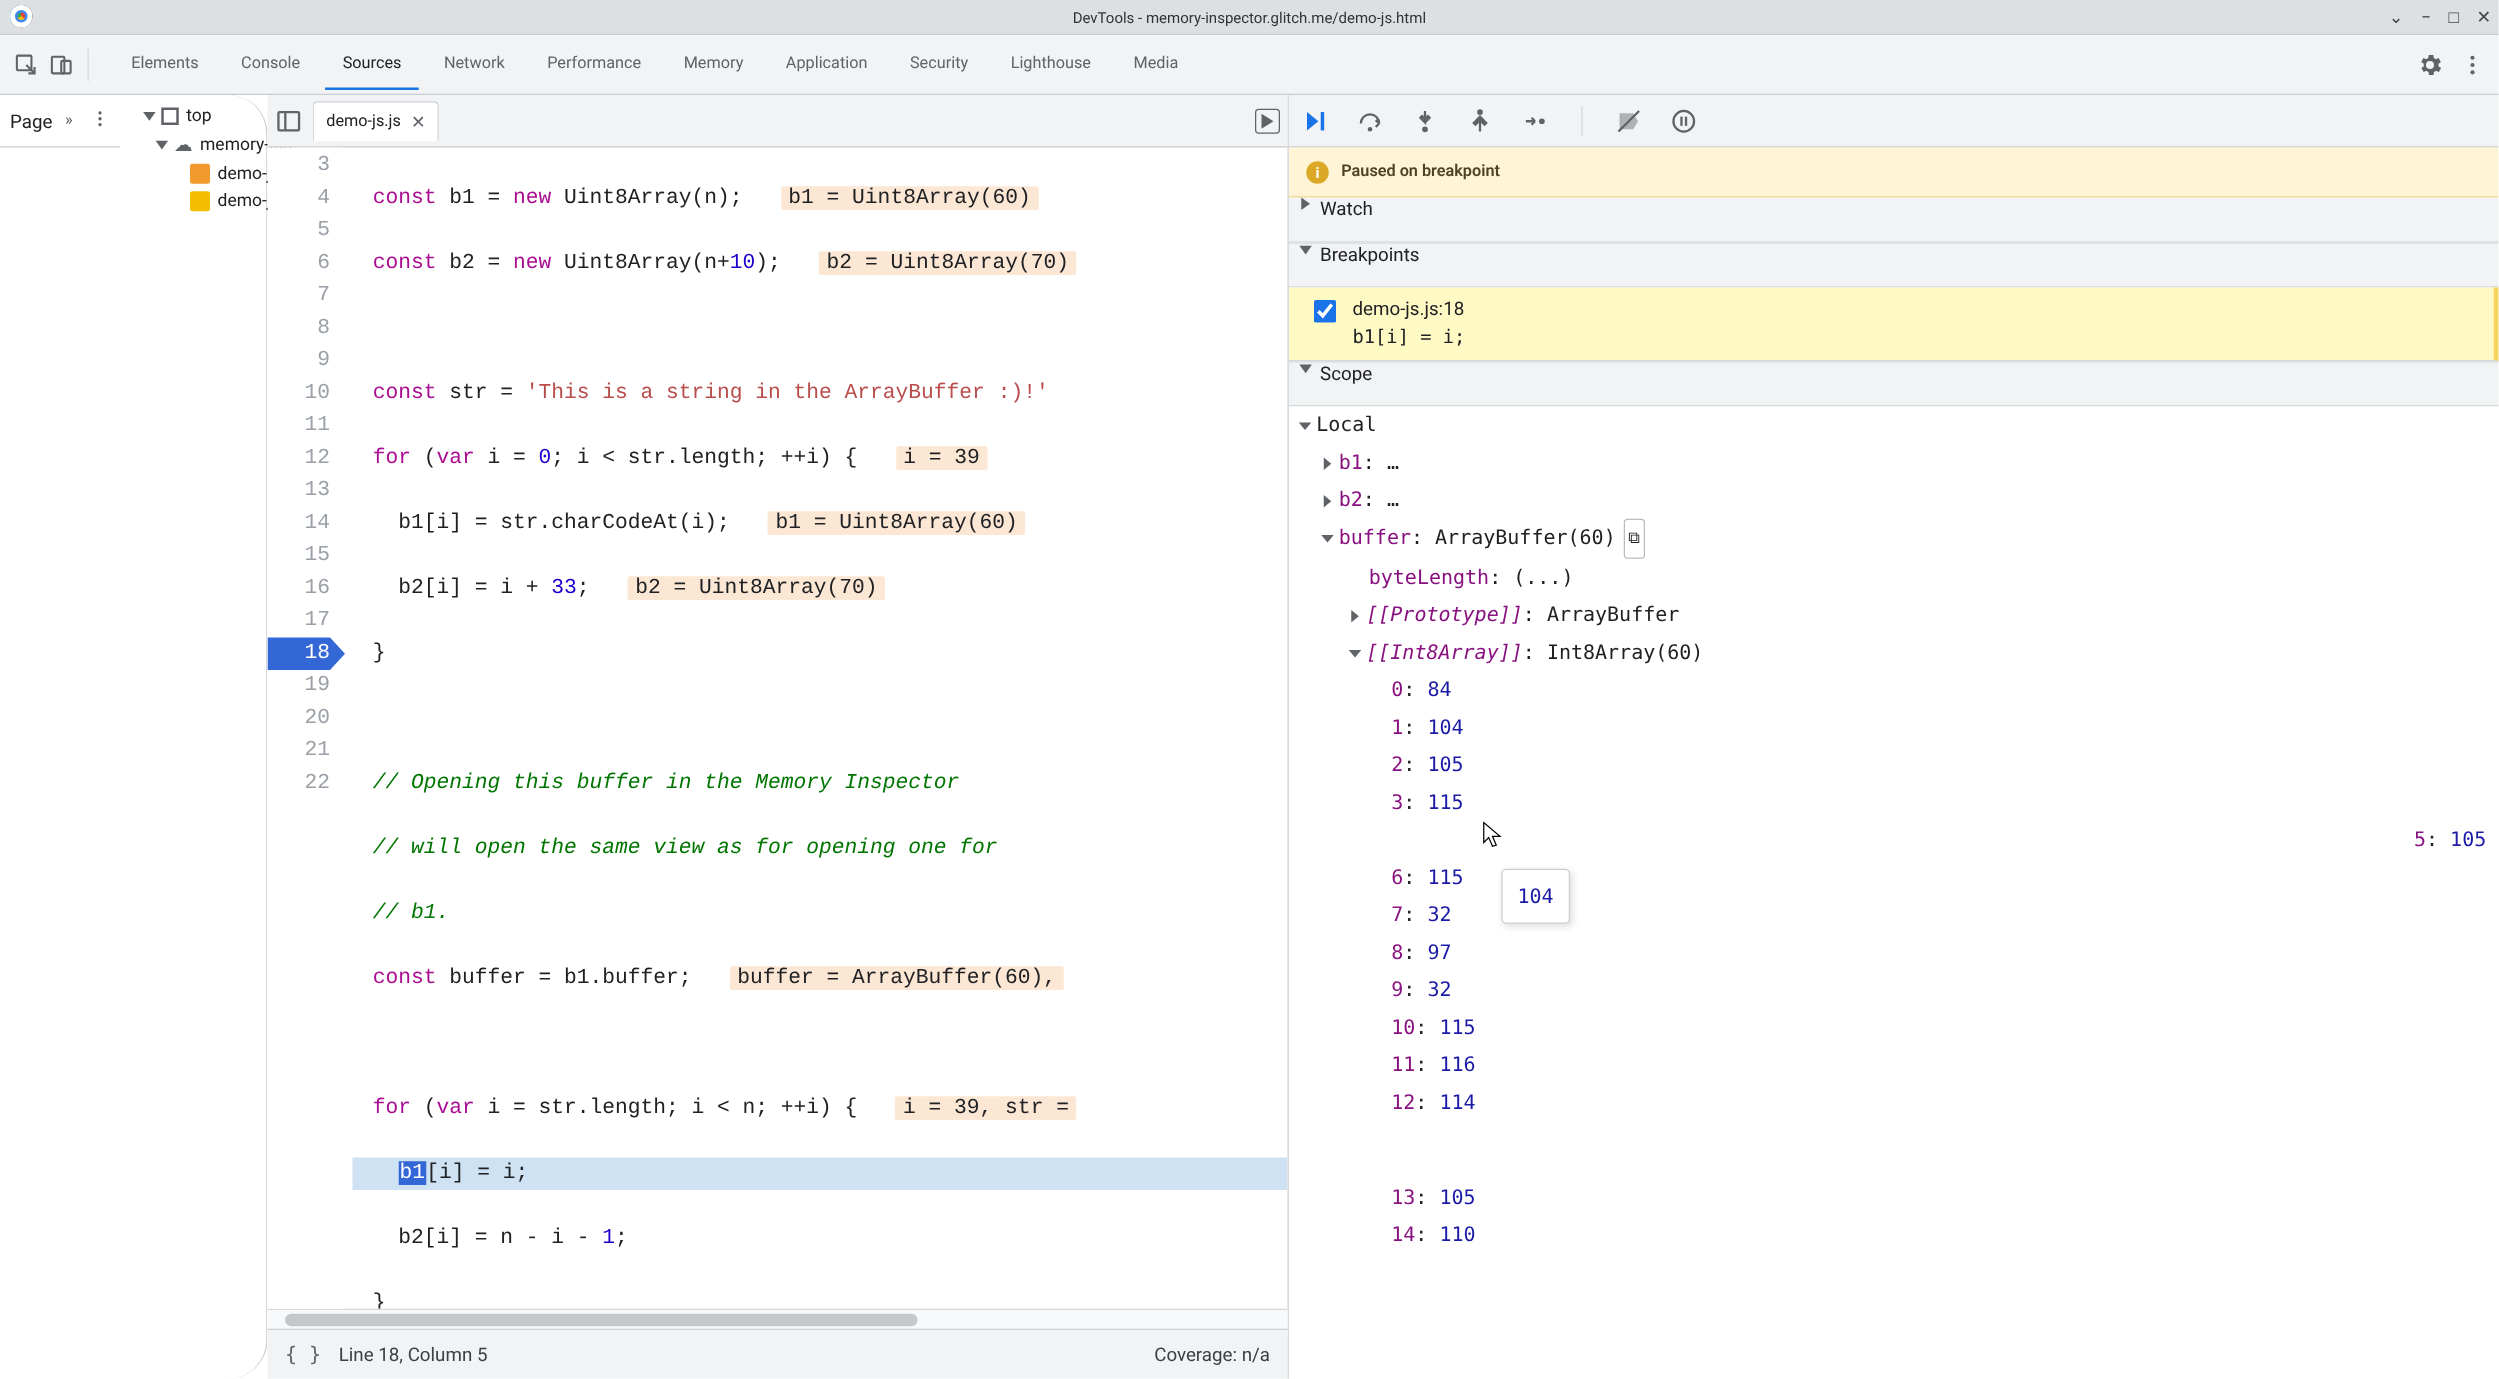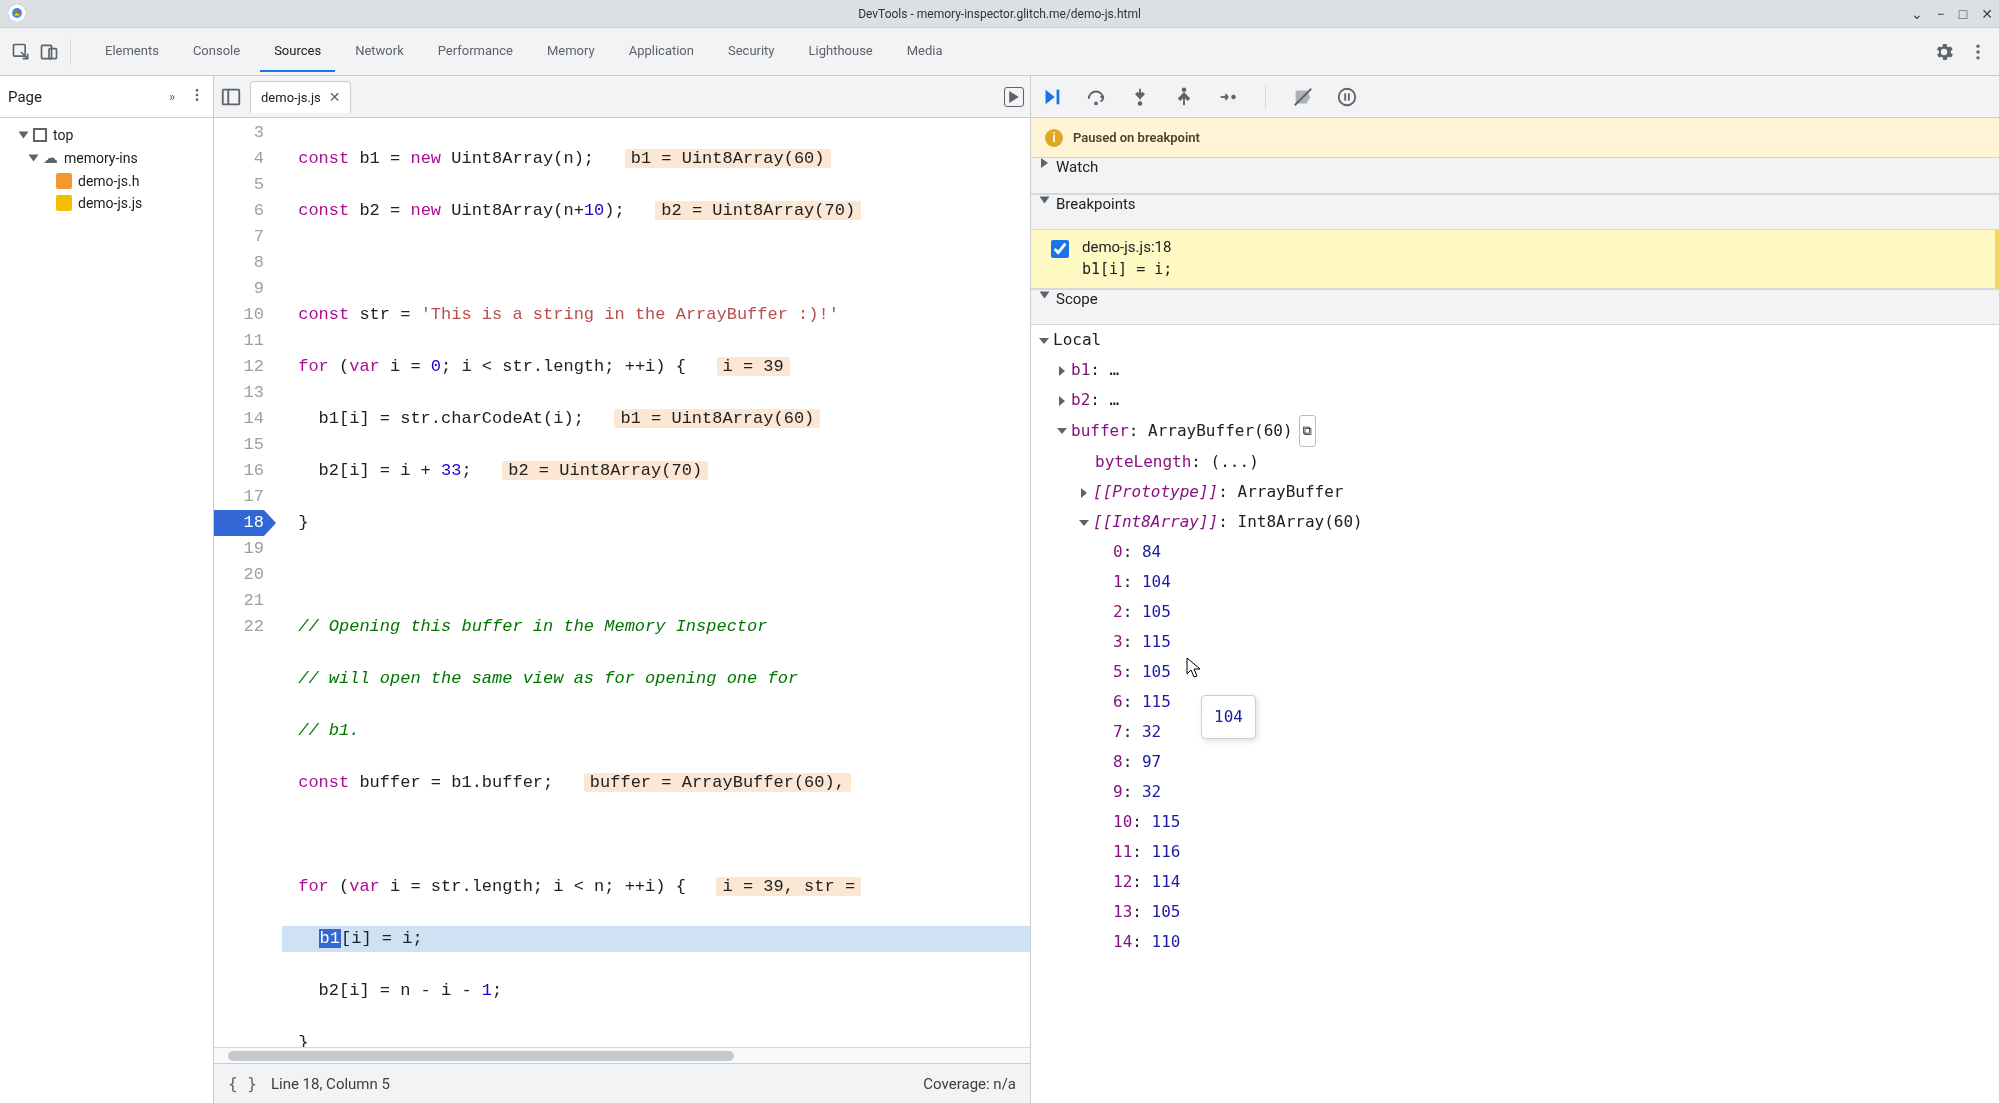--- a/index.html
+++ b/index.html
@@ -67,21 +67,21 @@
   .tabbar .right{margin-left:auto;display:flex;gap:12px;align-items:center}
 
   
   .main {
     display:flex;
     height:calc(1103px - 28px - 48px);
   }
   .nav {
     width:214px;min-width:214px;
     border-right:1px solid var(--border);
-    display:flex;flex-direction:column;
+    display:flex;flex-direction:row;border-radius:31px;
   }
   .nav-head{height:42px;border-bottom:1px solid var(--border);
     display:flex;align-items:center;padding:0 8px;gap:10px;color:#202124}
   .nav-head .pg{font-size:15px}
   .nav-head .more{margin-left:auto;display:flex;gap:14px;align-items:center}
   .tree{padding:6px 0;font-size:14px}
   .tree-row{display:flex;align-items:center;padding:3px 6px;gap:6px;white-space:nowrap;overflow:hidden}
   .tree-row.l1{padding-left:20px}
   .tree-row.l2{padding-left:30px}
   .tree-row.l3{padding-left:56px}
@@ -413,29 +413,29 @@
       <div class="row open" style="padding-left:28px"><span class="tri3"></span><span class="prop">buffer</span>: <span class="val">ArrayBuffer(60)</span><span class="chip">⧉</span></div>
       <div class="row" style="padding-left:64px"><span class="prop">byteLength</span>: <span class="val">(...)</span></div>
       <div class="row" style="padding-left:50px"><span class="tri3"></span><span class="proto">[[Prototype]]</span>: <span class="val">ArrayBuffer</span></div>
       <div class="row open" style="padding-left:50px"><span class="tri3"></span><span class="proto">[[Int8Array]]</span>: <span class="val">Int8Array(60)</span></div>
 
       <div id="arr-rows">
           <div class="row" style="padding-left: 82px;"><span class="prop">0</span>: <span class="numv">84</span></div>
           <div class="row" style="padding-left: 82px;"><span class="prop">1</span>: <span class="numv">104</span></div>
           <div class="row" style="padding-left: 82px;"><span class="prop">2</span>: <span class="numv">105</span></div>
           <div class="row" style="padding-left: 82px;"><span class="prop">3</span>: <span class="numv">115</span></div>
-          <div class="row" style="padding-left: 82px;"><span class="prop">5</span>: <span class="numv">105</span></div>
+          <div class="row" style="padding-left: 82px; text-align: right;"><span class="prop">5</span>: <span class="numv">105</span></div>
           <div class="row" style="padding-left: 82px;"><span class="prop">6</span>: <span class="numv">115</span></div>
           <div class="row" style="padding-left: 82px;"><span class="prop">7</span>: <span class="numv">32</span></div>
           <div class="row" style="padding-left: 82px;"><span class="prop">8</span>: <span class="numv">97</span></div>
           <div class="row" style="padding-left: 82px;"><span class="prop">9</span>: <span class="numv">32</span></div>
           <div class="row" style="padding-left: 82px;"><span class="prop">10</span>: <span class="numv">115</span></div>
           <div class="row" style="padding-left: 82px;"><span class="prop">11</span>: <span class="numv">116</span></div>
           <div class="row" style="padding-left: 82px;"><span class="prop">12</span>: <span class="numv">114</span></div>
-          <div class="row" style="padding-left: 82px;"><span class="prop">13</span>: <span class="numv">105</span></div>
+          <div class="row" style="padding-left: 82px; margin-top: 46px;"><span class="prop">13</span>: <span class="numv">105</span></div>
           <div class="row" style="padding-left: 82px;"><span class="prop">14</span>: <span class="numv">110</span></div>
         </div>
 
       <div class="tooltip" style="top:370px;left:170px">104</div>
       <div class="cursor" style="top:332px;left:155px">
         <svg width="16" height="22" viewBox="0 0 16 22">
             <path d="M1 1 L1 17 L5 13 L8 20 L11 19 L8 12 L14 12 Z" fill="#fff" stroke="#000" stroke-width="1"></path>
           </svg>
       </div>
     </div>

